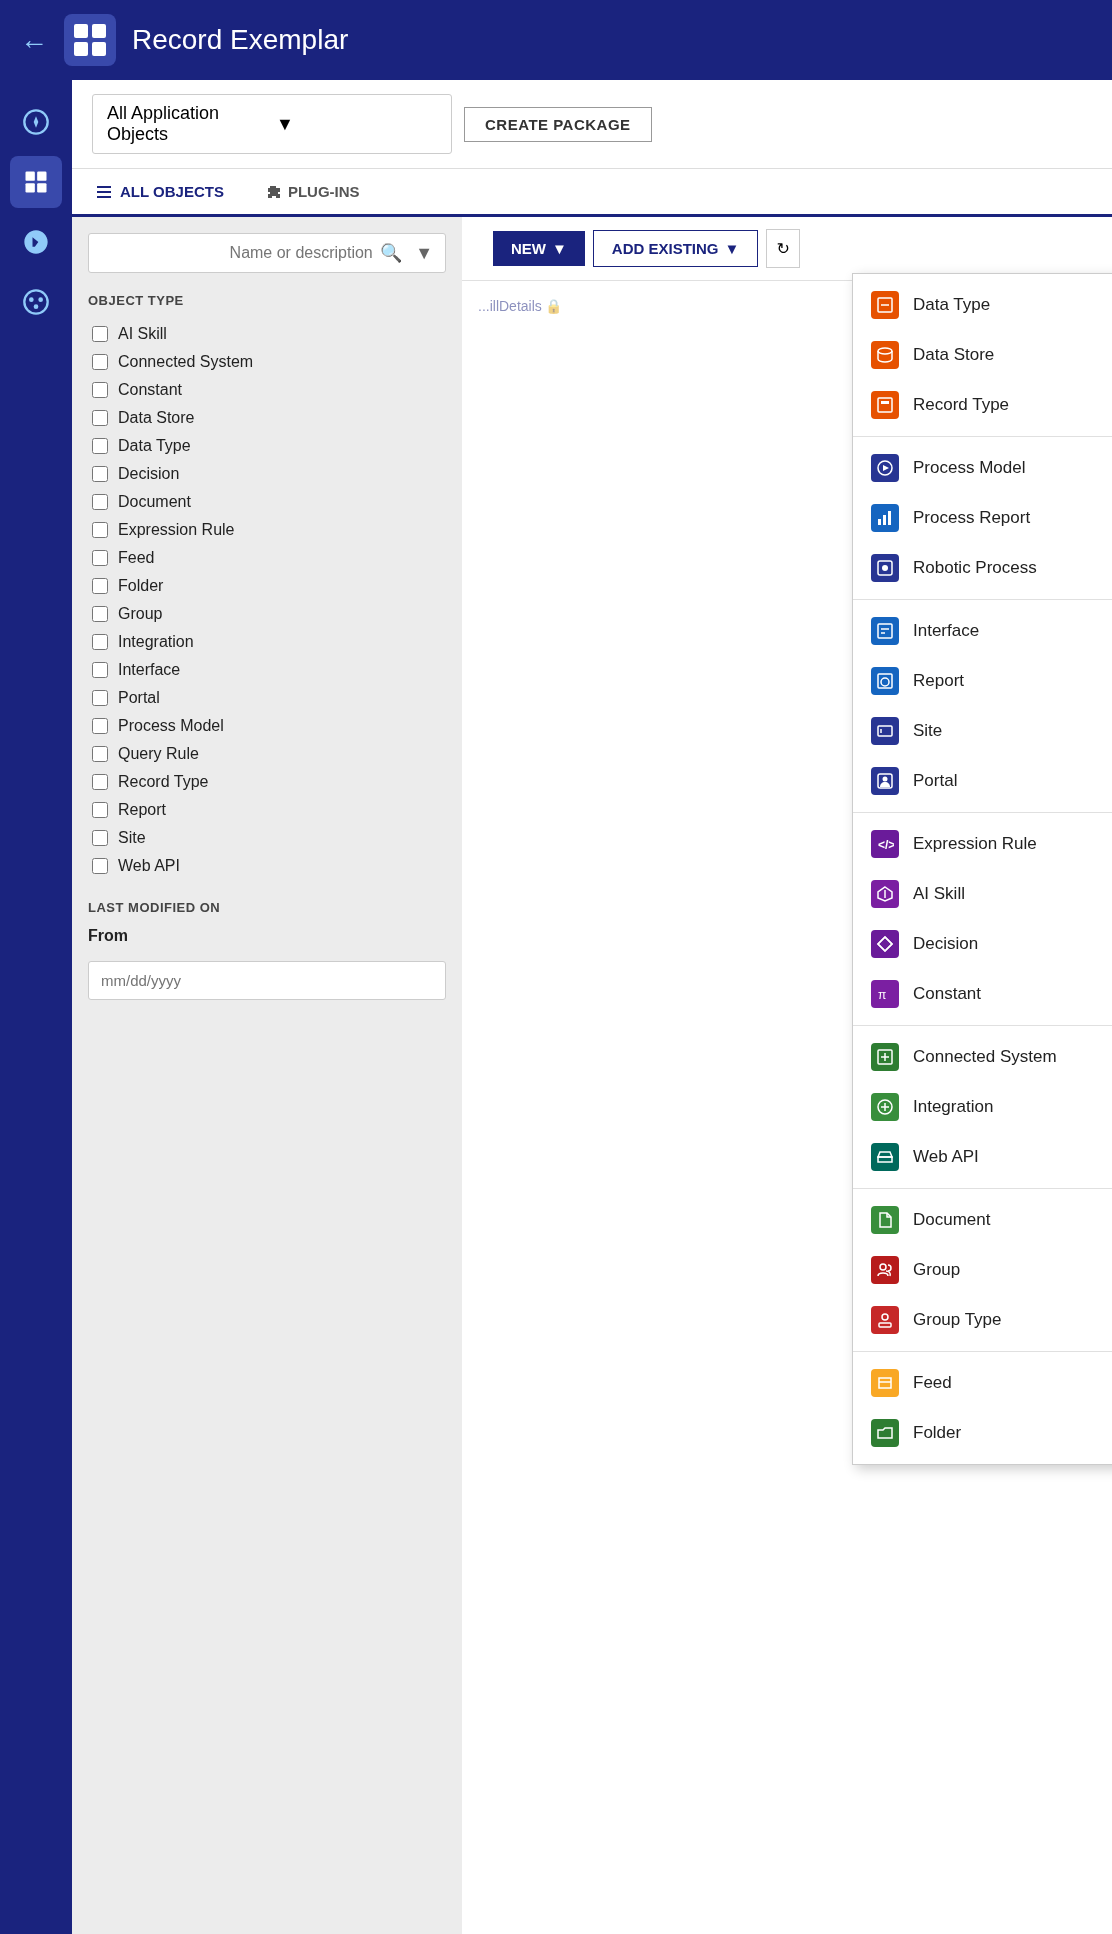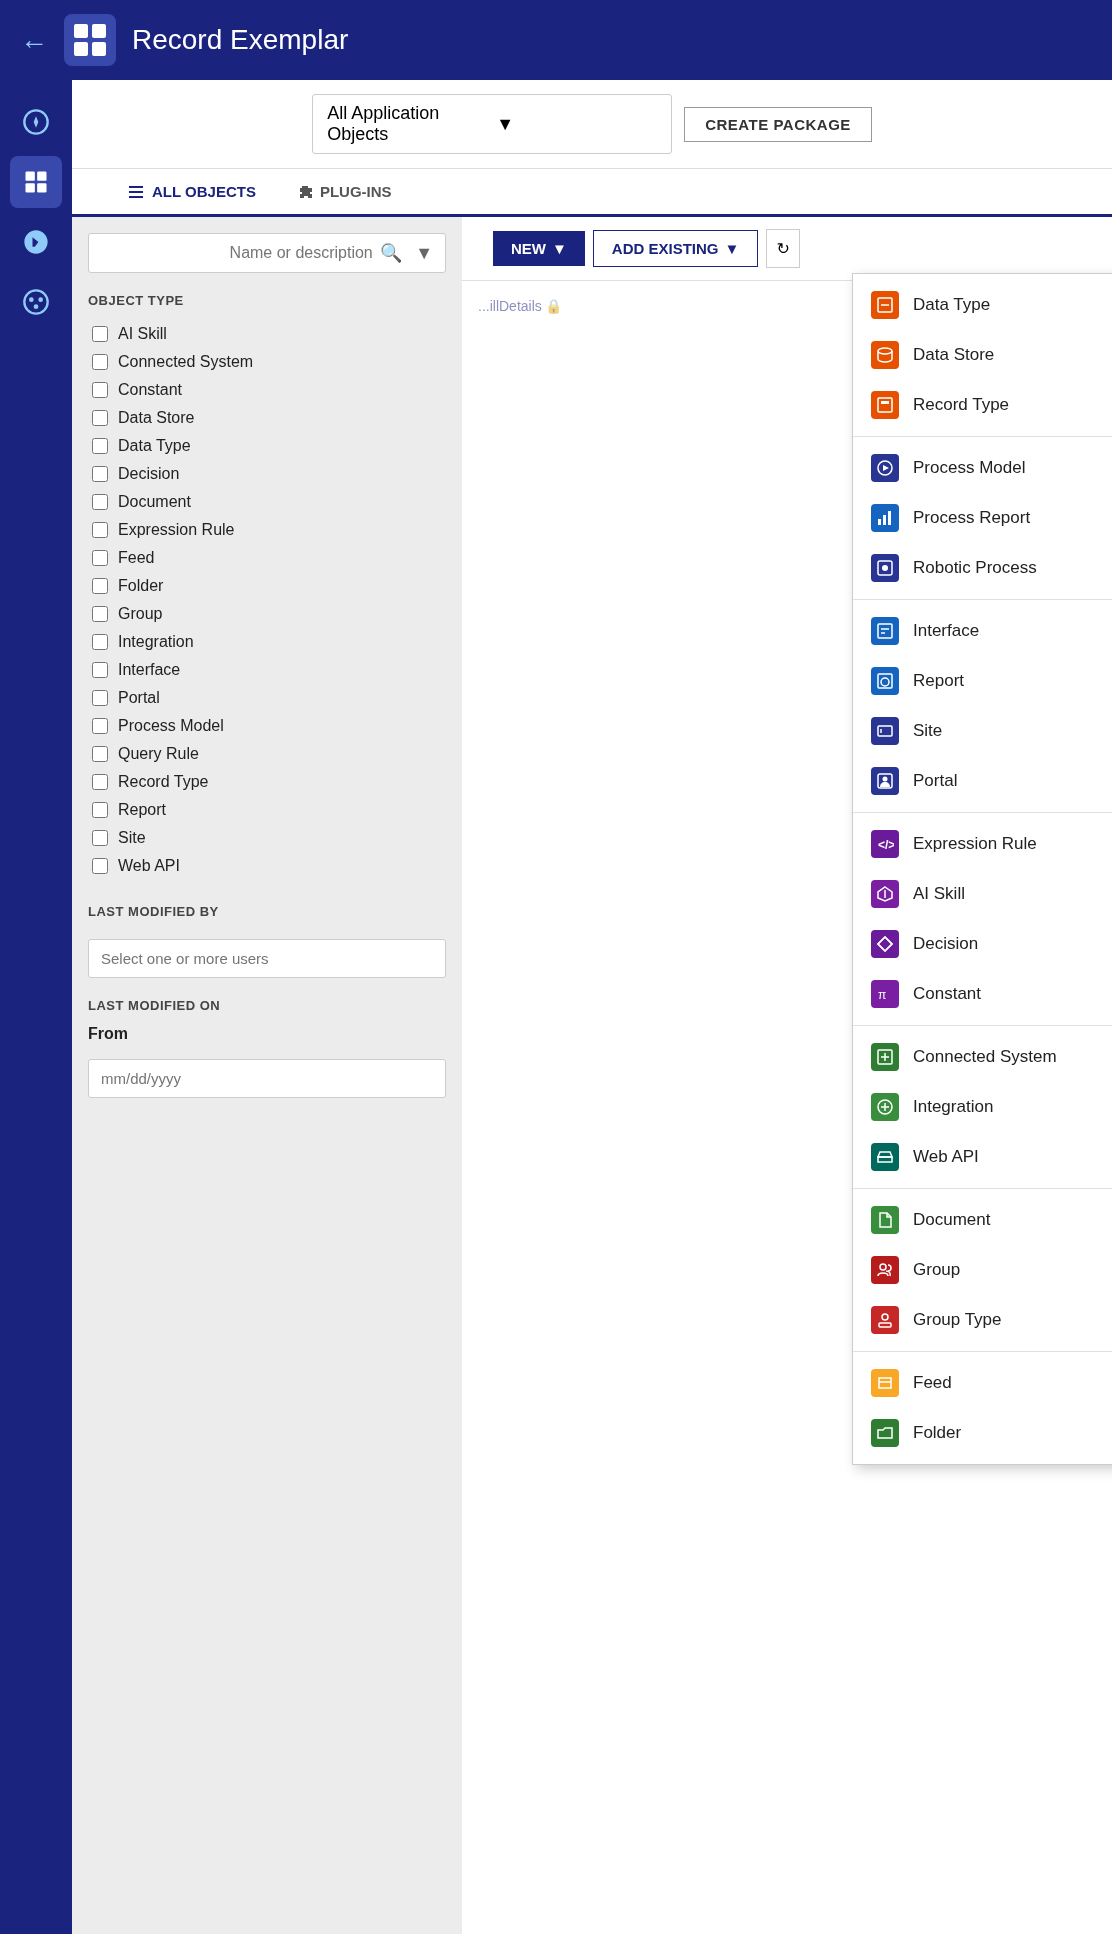--- a/index.html
+++ b/index.html
@@ -76,21 +76,20 @@
     }
 
     
     .toolbar {
       background: white;
       padding: 14px 20px;
       display: flex;
       align-items: center;
       gap: 12px;
       border-bottom: 1px solid #ddd;
-      justify-content: center;
     }
     .dropdown-select {
       display: flex;
       align-items: center;
       border: 1px solid #ccc;
       background: white;
       padding: 8px 14px;
       border-radius: 3px;
       font-size: 18px;
       gap: 8px;
@@ -109,21 +108,21 @@
       color: #333;
       text-transform: uppercase;
     }
 
     
     .tabs {
       background: white;
       display: flex;
       align-items: center;
       border-bottom: 3px solid #1a237e;
-      padding: 0 36px;
+      padding: 0 4px;
       gap: 0;
     }
     .tab {
       padding: 14px 20px;
       font-size: 15px;
       font-weight: 600;
       cursor: pointer;
       display: flex;
       align-items: center;
       gap: 8px;
@@ -452,24 +451,20 @@
                 <input type="checkbox" style=""> 
                 <span>Site</span>
               </div>
               <div class="checkbox-item">
                 <input type="checkbox" style=""> 
                 <span>Web API</span>
               </div>
             </div>
         </div>
 
-        <div class="last-modified-section">
-          <div class="filter-section-title">LAST MODIFIED BY</div>
-          <input type="text" class="users-input" placeholder="Select one or more users" style="">
-        </div>
 
         <div class="last-modified-on">
           <div class="filter-section-title">LAST MODIFIED ON</div>
           <div class="from-label">From</div>
           <input type="text" class="users-input" placeholder="mm/dd/yyyy" style="">
         </div>
       </div>
 
       <div class="right-panel">
 

